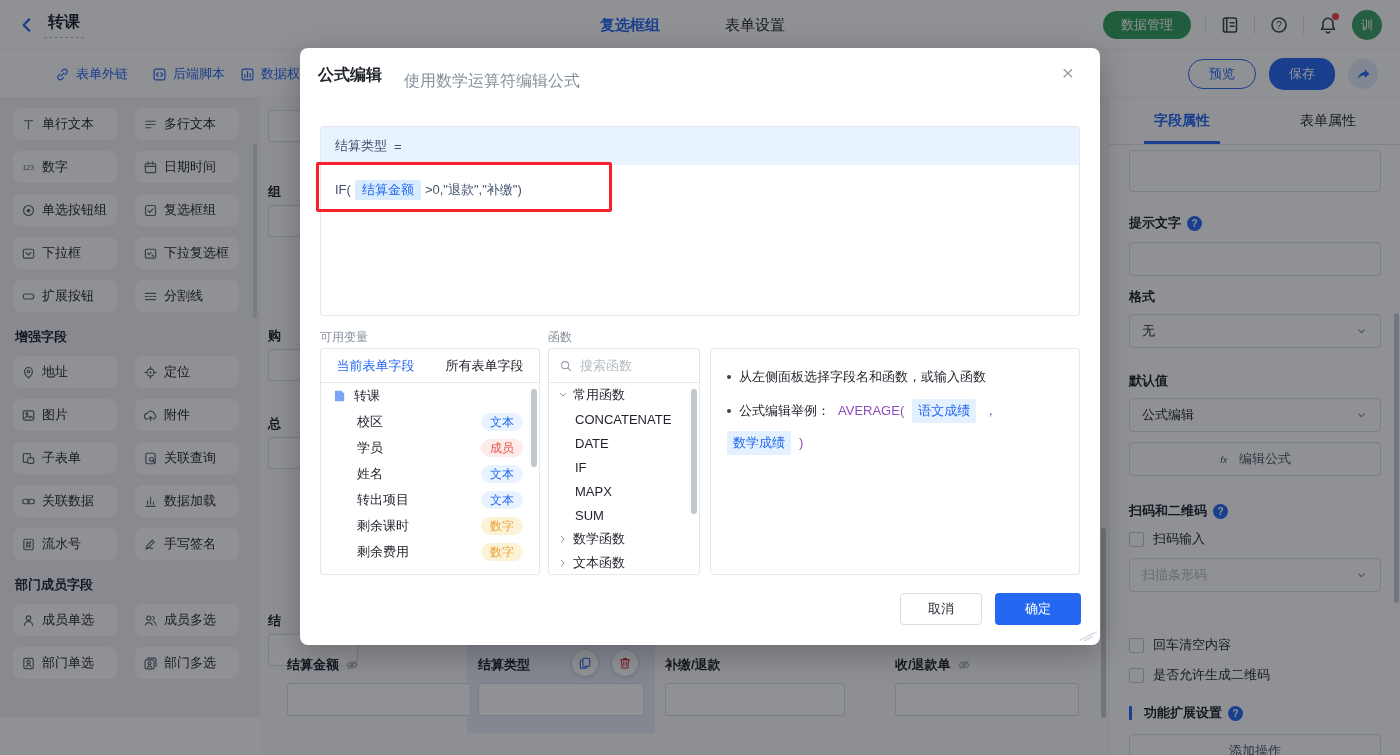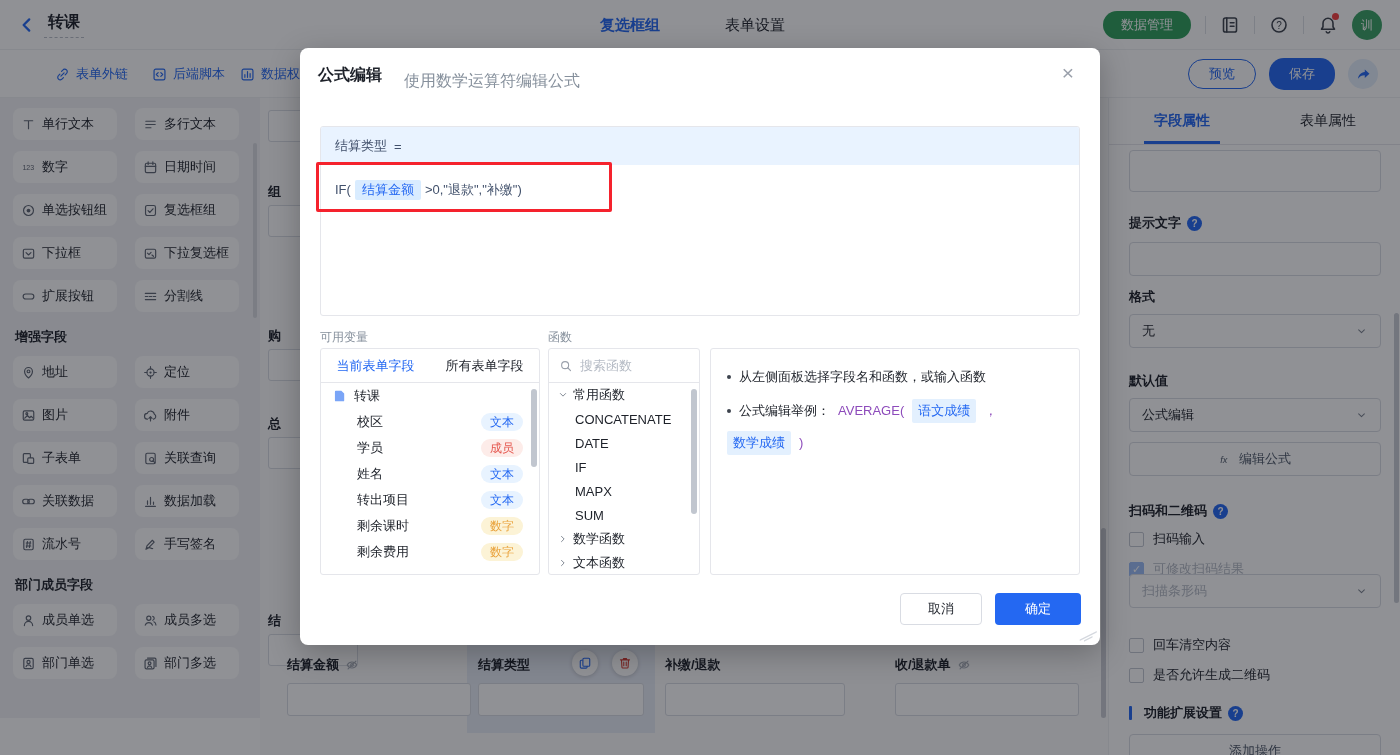--- a/index.html
+++ b/index.html
@@ -477,21 +477,21 @@
     <div id="scan-cbs">
         <div class="cbrow" style="top:432px;">
   <span class="cbbox"></span>
           <span>扫码输入</span>
         </div>
         <div class="cbrow disabled" style="top:462px;">
   <span class="cbbox checked">✓</span>
           <span>可修改扫码结果</span>
         </div>
       </div>
-    <div class="rp-select disabled" style="top:476px;">
+    <div class="rp-select disabled" style="top:460px;">
       <span>扫描条形码</span>
         <span id="chev3" style="display:flex;">
           <svg class="ic" style="width:13px;height:13px;" viewBox="0 0 16 16" fill="none" stroke="currentColor" stroke-width="1.25" stroke-linecap="round" stroke-linejoin="round">
             <path d="M4.5 6l3.5 3.5L11.5 6"></path>
           </svg>
         </span>
     </div>
     <div id="misc-cbs">
         <div class="cbrow" style="top:538px;">
   <span class="cbbox"></span>

